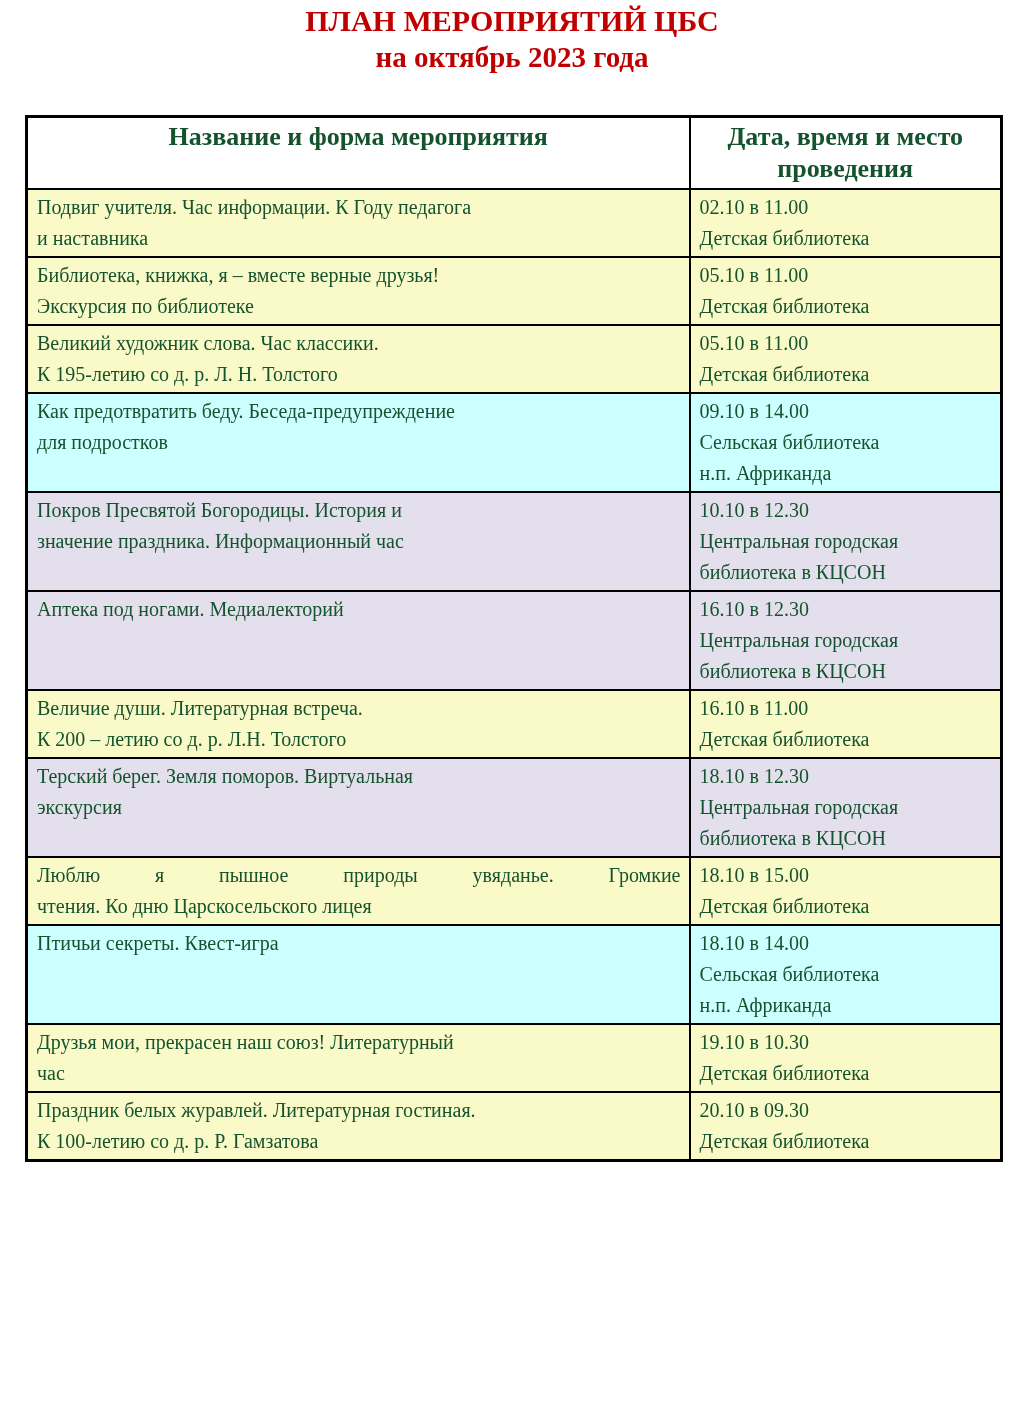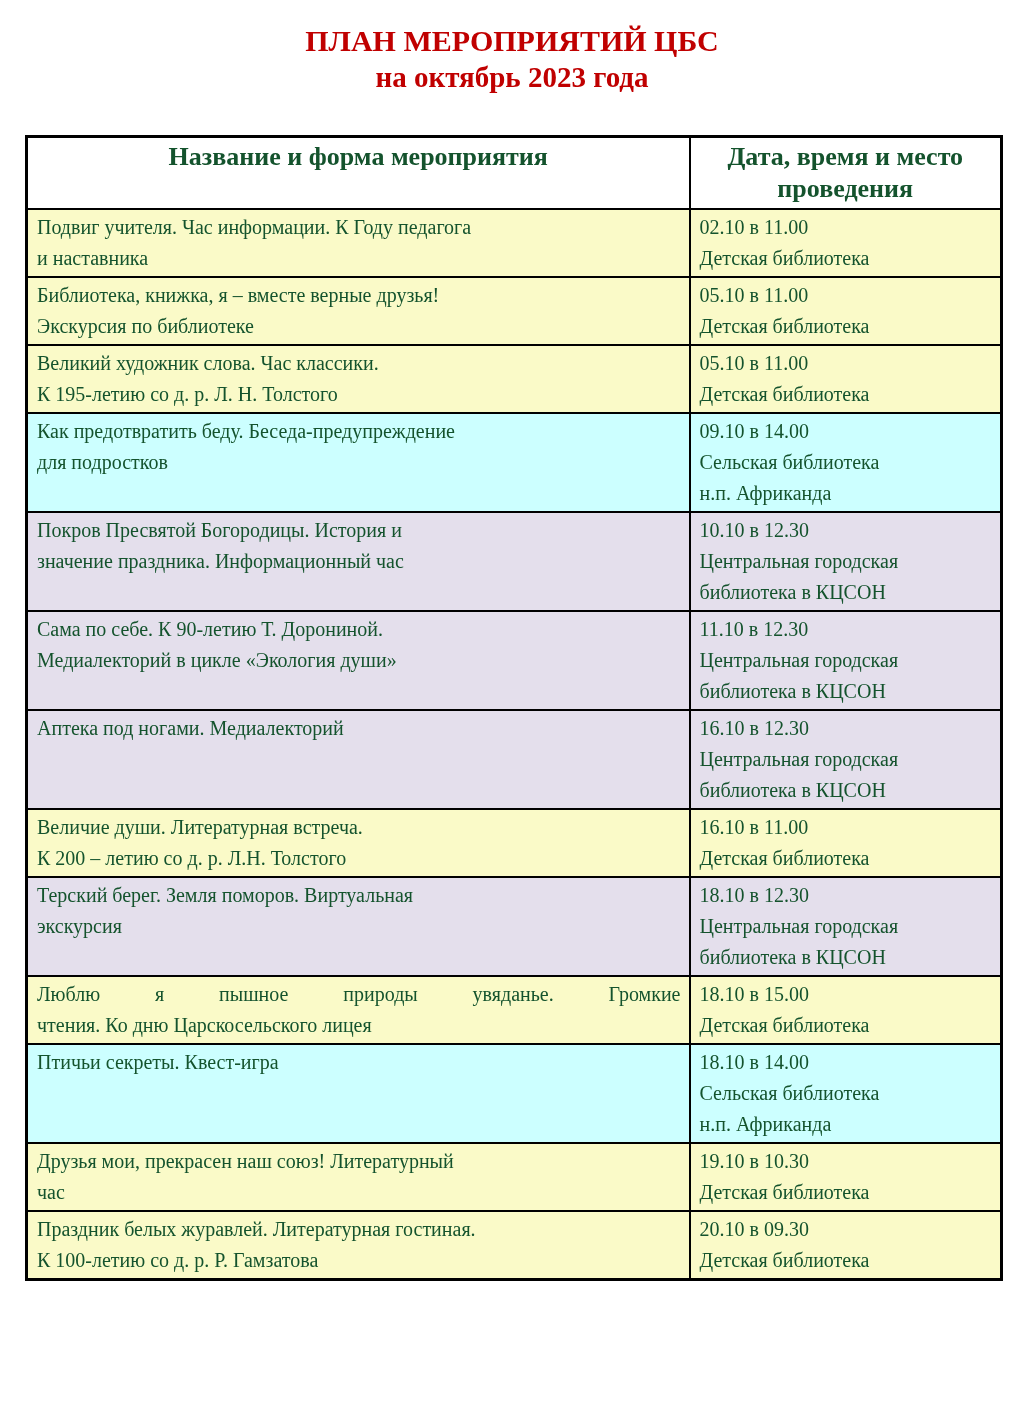--- a/index.html
+++ b/index.html
@@ -17,21 +17,21 @@
   }
   .doc-title {
     text-align: center;
     font-weight: bold;
     margin: 0;
     color: #C00000;
   }
   .doc-title .t1 {
     font-size: 30px;
     line-height: 37px;
-    padding-top: 22px;
+    padding-top: 2px;
   }
   .doc-title .t2 {
     font-size: 29px;
     line-height: 36px;
   }
   table.events {
     border-collapse: collapse;
     table-layout: fixed;
     width: 975px;
     margin: 40px 0 0 25px;
@@ -134,31 +134,20 @@
             <div class="line">значение праздника. Информационный час</div>
           </td>
           <td class="cell-when">
             <div class="line">10.10 в 12.30</div>
             <div class="line">Центральная городская</div>
             <div class="line">библиотека в КЦСОН</div>
           </td>
         </tr>
         <tr style="background: rgb(228, 223, 236);">
           <td class="cell-title">
-            <div class="line">Сама по себе. К 90-летию Т. Дорониной.</div>
-            <div class="line">Медиалекторий в цикле «Экология души»</div>
-          </td>
-          <td class="cell-when">
-            <div class="line">11.10 в 12.30</div>
-            <div class="line">Центральная городская</div>
-            <div class="line">библиотека в КЦСОН</div>
-          </td>
-        </tr>
-        <tr style="background: rgb(228, 223, 236);">
-          <td class="cell-title">
             <div class="line">Аптека под ногами. Медиалекторий</div>
           </td>
           <td class="cell-when">
             <div class="line">16.10 в 12.30</div>
             <div class="line">Центральная городская</div>
             <div class="line">библиотека в КЦСОН</div>
           </td>
         </tr>
         <tr style="background: rgb(250, 250, 200);">
           <td class="cell-title">

